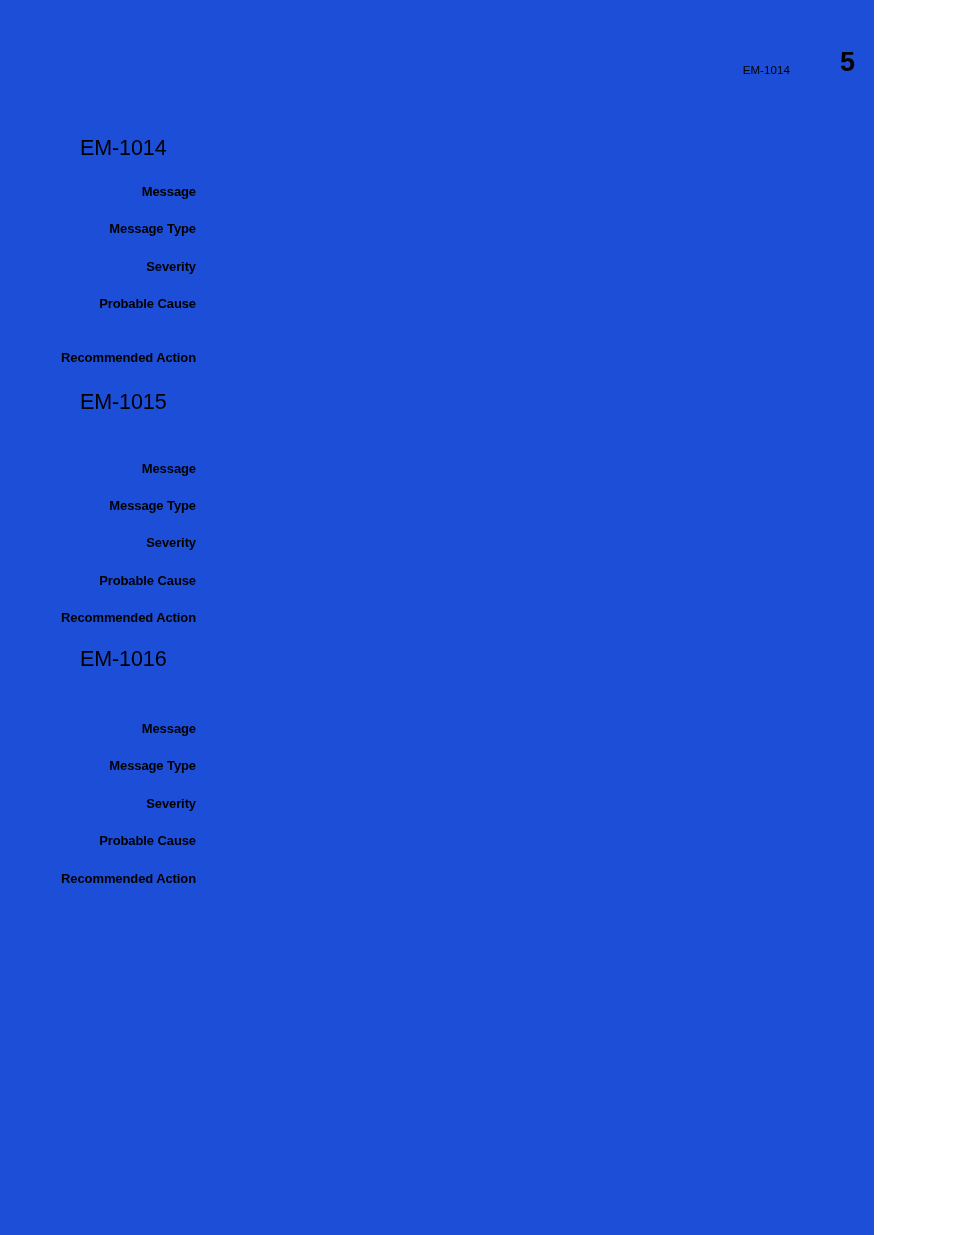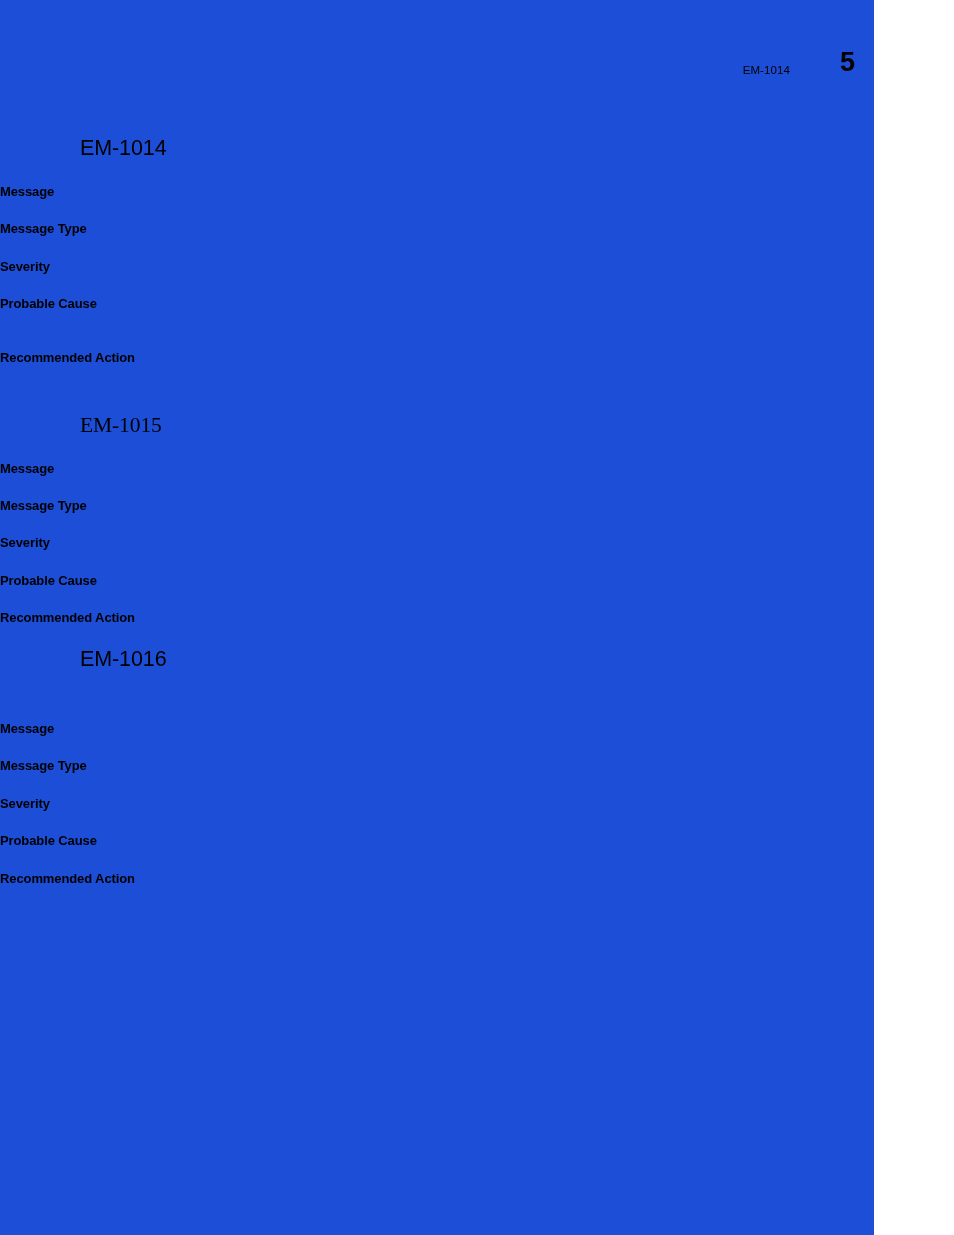--- a/index.html
+++ b/index.html
@@ -76,20 +76,21 @@
 
   .field-row {
     position: absolute;
     left: 0;
     width: 954px;
   }
   .field-label {
     position: absolute;
     left: 0px;
     width: 196px;
+    text-align: right;
     font-size: 13px;
     font-weight: 700;
     line-height: 19px;
     letter-spacing: -0.1px;
     color: #000000;
   }
   .field-value {
     position: absolute;
     left: 212px;
     width: 690px;
@@ -132,21 +133,21 @@
         <div class="field-row" style="top: 294px;">
           <div class="field-label">Probable Cause</div>
           <div class="field-value"></div>
         </div>
         <div class="field-row" style="top: 348px;">
           <div class="field-label">Recommended Action</div>
           <div class="field-value"></div>
         </div>
       </div>
       <div class="section" style="top: 0px;">
-        <div class="section-heading" style="top: 413px; font-family: Liberation Serif, serif;">EM-1015</div>
+        <div class="section-heading" style="top: 390px;">EM-1015</div>
         <div class="field-row" style="top: 459px;">
           <div class="field-label">Message</div>
           <div class="field-value"></div>
         </div>
         <div class="field-row" style="top: 496px;">
           <div class="field-label">Message Type</div>
           <div class="field-value"></div>
         </div>
         <div class="field-row" style="top: 533px;">
           <div class="field-label">Severity</div>

